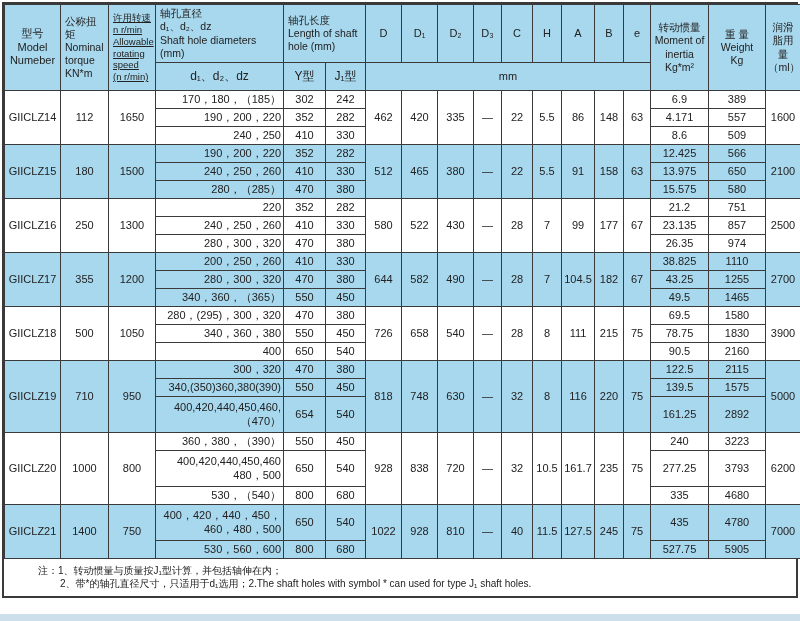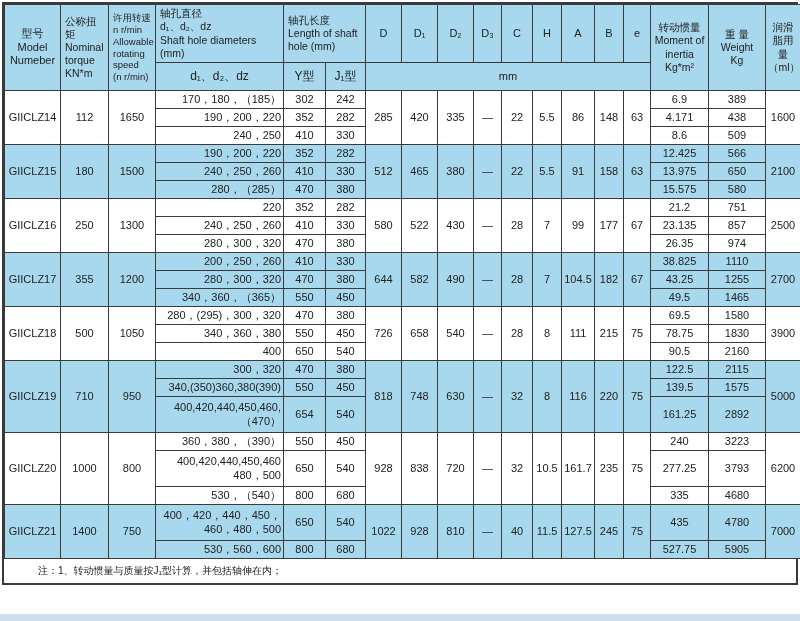--- a/index.html
+++ b/index.html
@@ -5,21 +5,21 @@
   * { box-sizing: border-box; margin: 0; padding: 0; }
   html,body { background:#fff; }
   body { font-family:"Liberation Sans", sans-serif; color:#222; }
   .page { position:relative; width:800px; height:621px; background:#fff; overflow:hidden; }
   .frame { position:absolute; left:2px; top:2px; width:796px; border:2px solid #3a3a3a; background:#fff; }
   table { border-collapse:collapse; table-layout:fixed; width:100%; }
   th, td { border:1px solid #3a3a3a; font-size:11px; font-weight:normal; text-align:center; vertical-align:middle; padding:0 2px; line-height:1.25; overflow:hidden; }
   thead th, thead td { background:#a8d8ee;text-align:center; }
   .pre { white-space:pre-line; }
   .lft { text-align:left; padding-left:4px; }
-  .hdr-small { font-size:9.5px; }
+  .hdr-small { font-size:9.5px;text-decoration:underline; }
   .hdr-med { font-size:10.5px; }
   .sub-big { font-size:12px; }
   tr.h1 { height:58px; }
   tr.h2 { height:28px; }
   tbody tr { height:18px; }
   tbody tr.tall { height:36px; }
   tbody tr.blue td { background:#a8d8ee; }
   tbody tr.white td { background:#ffffff; }
   td.dia { text-align:right; padding-left:4px; white-space:pre-line; }
   .notes { padding:5px 0 6px 34px; font-size:10px; line-height:1.32; background:#fff; }
@@ -103,39 +103,39 @@
         </tr>
       </thead>
       <tbody id="table-body">
           <tr class="white">
             <td rowspan="3">GIICLZ14</td>
             <td rowspan="3">112</td>
             <td rowspan="3">1650</td>
             <td class="dia">170，180，（185）</td>
             <td>302</td>
             <td>242</td>
-            <td rowspan="3">285</td>
+            <td rowspan="3">462</td>
             <td rowspan="3">420</td>
             <td rowspan="3">335</td>
             <td rowspan="3">—</td>
             <td rowspan="3">22</td>
             <td rowspan="3">5.5</td>
             <td rowspan="3">86</td>
             <td rowspan="3">148</td>
             <td rowspan="3">63</td>
             <td>6.9</td>
             <td>389</td>
             <td rowspan="3">1600</td>
           </tr>
           <tr class="white">
             <td class="dia">190，200，220</td>
             <td>352</td>
             <td>282</td>
             <td>4.171</td>
-            <td>438</td>
+            <td>557</td>
           </tr>
           <tr class="white">
             <td class="dia">240，250</td>
             <td>410</td>
             <td>330</td>
             <td>8.6</td>
             <td>509</td>
           </tr>
           <tr class="blue">
             <td rowspan="3">GIICLZ15</td>
@@ -368,16 +368,17 @@
             <td class="dia">530，560，600</td>
             <td>800</td>
             <td>680</td>
             <td>527.75</td>
             <td>5905</td>
           </tr>
         </tbody>
     </table>
     <div class="notes">
       <div class="note-line">注：1、转动惯量与质量按J₁型计算，并包括轴伸在内；</div>
+      <div class="note-line note-indent">2、带*的轴孔直径尺寸，只适用于d₁选用；2.The shaft holes with symbol * can used for type J₁ shaft holes.</div>
     </div>
   </div>
   <div class="footer-strip"></div>
 </div>
 
 </body></html>

